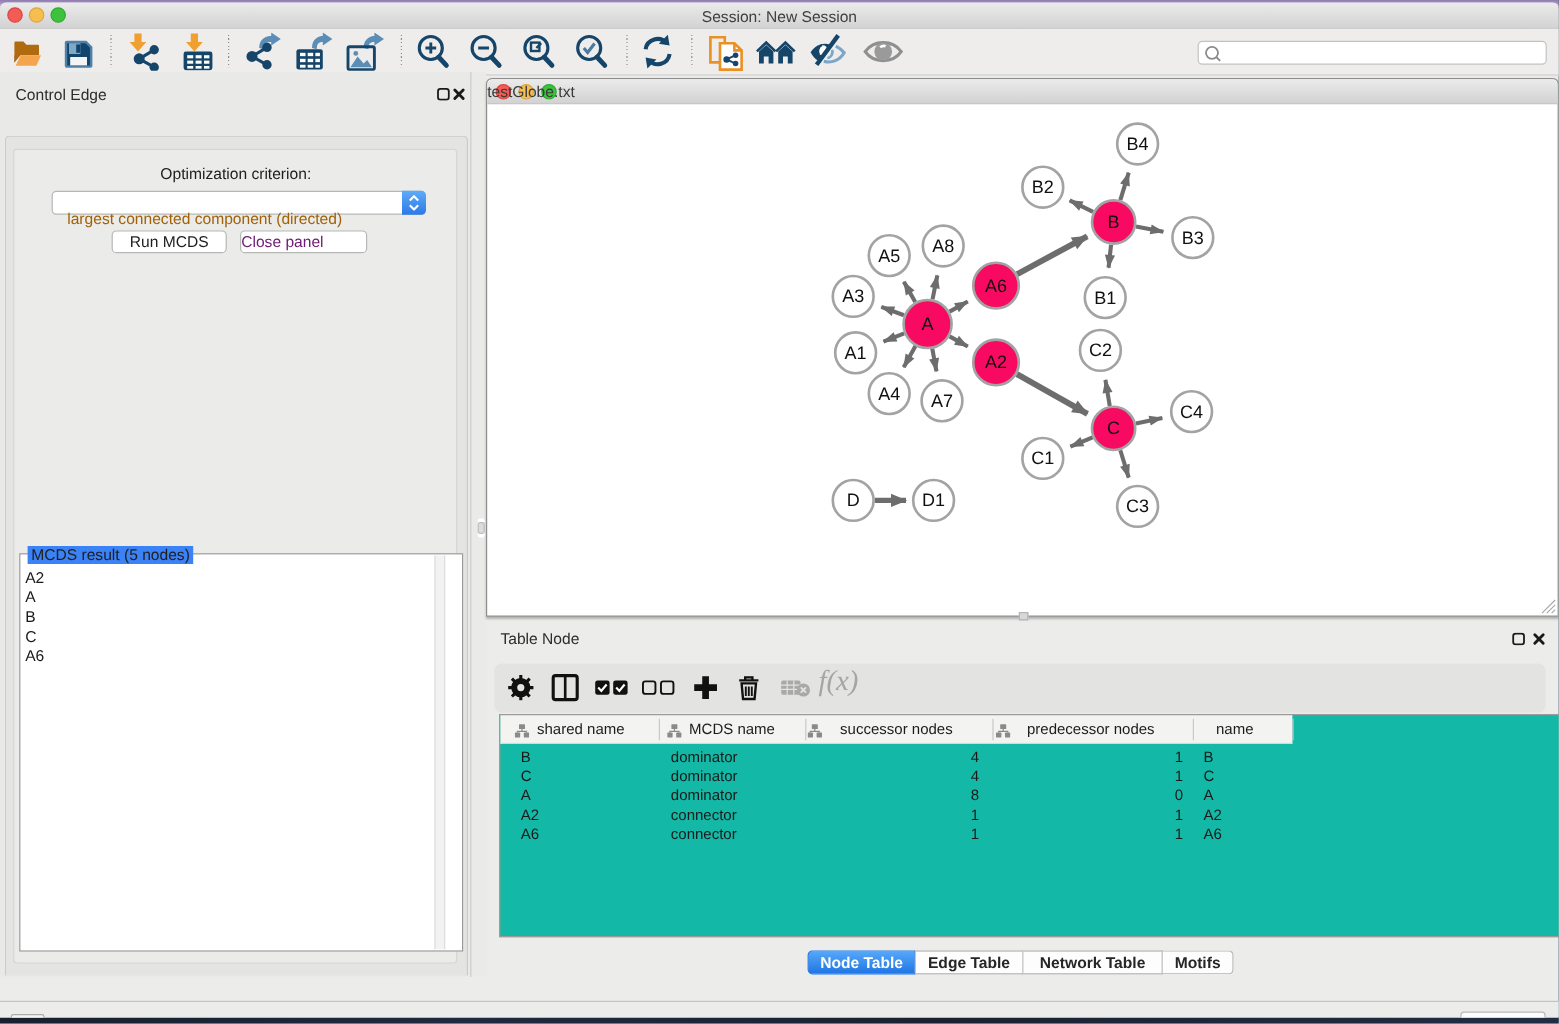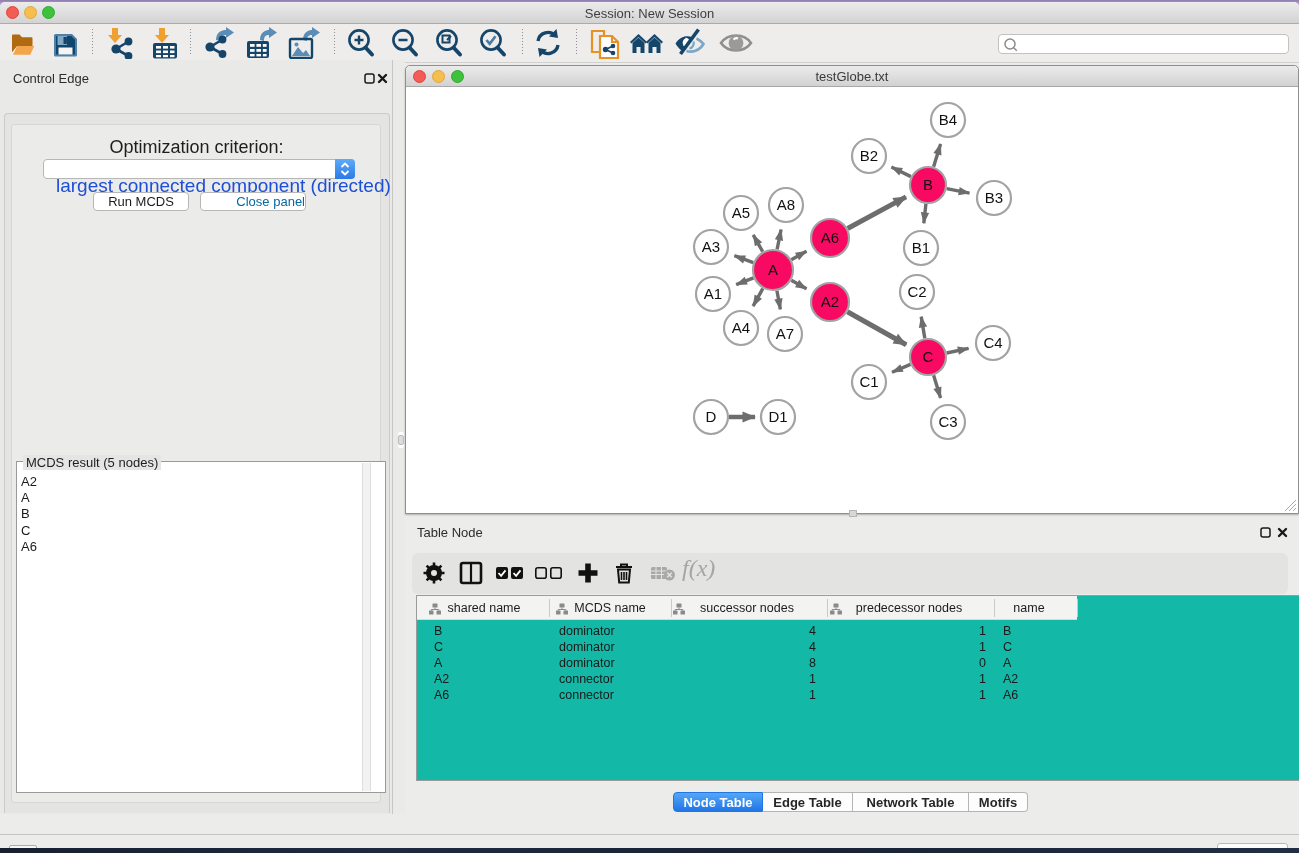--- a/index.html
+++ b/index.html
@@ -185,47 +185,47 @@
   <div id="leftpanel">
     <div class="panel-title" style="position:absolute;left:13px;top:11px">Control Edge</div>
     <svg class="winbtn" style="left:364px;top:13px" width="11" height="11" viewBox="0 0 11 11">
         <rect x="1" y="1" width="9" height="9" rx="2" fill="none" stroke="#1a1a1a" stroke-width="1.5"></rect>
       </svg>
     <svg class="winbtn" style="left:377px;top:13px" width="11" height="11" viewBox="0 0 11 11">
         <path d="M2 2 L9 9 M9 2 L2 9" stroke="#1a1a1a" stroke-width="2.4" stroke-linecap="round"></path>
       </svg>
     <div style="position:absolute;left:4px;top:53px;width:386px;height:700px;background:#e4e4e3;border:1px solid #cbcbca;border-radius:4px 4px 0 0;border-bottom:none"></div>
     <div style="position:absolute;left:11px;top:64px;width:370px;height:679px;background:#ebebea;border:1px solid #d6d6d5;border-radius:3px"></div>
-    <div style="position:absolute;left:0;top:77px;width:393px;text-align:center;font-size:18px;color:#1e1e1e">Optimization criterion:</div>
+    <div style="position:absolute;left:0;top:77px;width:393px;text-align:center;font-size:13px;color:#1e1e1e">Optimization criterion:</div>
     <div style="position:absolute;left:43px;top:99px;width:312px;height:20px;background:#fff;border:1px solid #b7b7b6;border-radius:4px">
-      <div style="position:absolute;left:12px;top:15px;font-size:19px;color:#1d4ed8;white-space:nowrap">largest connected component (directed)</div>
+      <div style="position:absolute;left:12px;top:15px;font-size:13px;color:#a16207;white-space:nowrap">largest connected component (directed)</div>
       <div style="position:absolute;right:-1px;top:-1px;width:20px;height:20px;background:linear-gradient(#5fabf9,#2b7ae6);border-radius:0 4px 4px 0">
         <svg width="20" height="20" viewBox="0 0 20 20">
             <path d="M6.5 8 L10 4.5 L13.5 8 M6.5 12 L10 15.5 L13.5 12" fill="none" stroke="#fff" stroke-width="1.8" stroke-linejoin="round"></path>
           </svg>
       </div>
     </div>
     <div style="position:absolute;left:93px;top:132px;width:96px;height:19px;background:#fff;border:1px solid #b7b7b6;border-radius:4px;text-align:center;font-size:13px;color:#1c1c1c;line-height:17px">Run MCDS</div>
-    <div style="position:absolute;left:200px;top:132px;width:106px;height:19px;background:#fff;border:1px solid #b7b7b6;border-radius:4px;text-align:right;font-size:13px;color:#0369a1;line-height:17px">Close panel</div>
+    <div style="position:absolute;left:200px;top:132px;width:106px;height:19px;background:#fff;border:1px solid #b7b7b6;border-radius:4px;text-align:left;font-size:13px;color:#701a75;line-height:17px">Close panel</div>
     <div style="position:absolute;left:16px;top:401px;width:370px;height:332px;border:1px solid #9a9a99;background:#fff">
-      <div style="position:absolute;left:6px;top:-7px;background:#e5e5e5;padding:0 3px;font-size:13px;color:#1e1e1e">MCDS result (5 nodes)</div>
+      <div style="position:absolute;left:6px;top:-7px;background:#3b82f6;padding:0 3px;font-size:13px;color:#1e1e1e">MCDS result (5 nodes)</div>
       <div style="position:absolute;left:345px;top:1px;bottom:1px;width:9px;background:#f2f2f2;border-left:1px solid #ddd;border-right:1px solid #ddd"></div>
       <div style="position:absolute;left:4px;top:12px;font-size:13px;color:#1a1a1a;line-height:16.2px">A2<br>A<br>B<br>C<br>A6</div>
     </div>
   </div>
   <div id="gutter"></div>
     <div id="gutterthumb"></div>
   <div id="rightarea">
 
     <div id="netwin" style="position:absolute;left:0;top:5px;width:894px;height:449px;background:#fff;border:1px solid #8f8f8f;border-radius:5px 5px 0 0;box-shadow:0 1px 2px rgba(0,0,0,.25)">
       <div style="position:absolute;left:0;top:0;width:100%;height:21px;background:linear-gradient(#ebebeb,#d2d2d2);border-bottom:1px solid #a8a8a8;border-radius:5px 5px 0 0">
         <div class="tl" style="left:7px;top:4px;background:#f25c54;border:0.5px solid #dc4640"></div>
         <div class="tl" style="left:26px;top:4px;background:#f6be4f;border:0.5px solid #dfa63c"></div>
         <div class="tl" style="left:45px;top:4px;background:#3ec23e;border:0.5px solid #2faa32"></div>
-        <div style="position:absolute;top:3px;width:100%;text-align:center;font-size:13px;color:#3a3a3a">testGlobe.txt</div>
+        <div style="position:absolute;top:3px;width:100%;font-size:13px;color:#3a3a3a">testGlobe.txt</div>
       </div>
       <svg style="position:absolute;left:0;top:22px" width="892" height="425" viewBox="0 0 892 425">
         <defs>
           <marker id="arr" markerUnits="userSpaceOnUse" markerWidth="13" markerHeight="10" refX="11.3" refY="5" orient="auto">
               <path d="M0.5 0.8 L12 5 L0.5 9.2 Z" fill="#6d6d6d"></path>
             </marker>
           <marker id="arrB" markerUnits="userSpaceOnUse" markerWidth="15" markerHeight="13" refX="13" refY="6.5" orient="auto">
               <path d="M0.5 0.9 L14 6.5 L0.5 12.1 Z" fill="#6d6d6d"></path>
             </marker>
         </defs>

